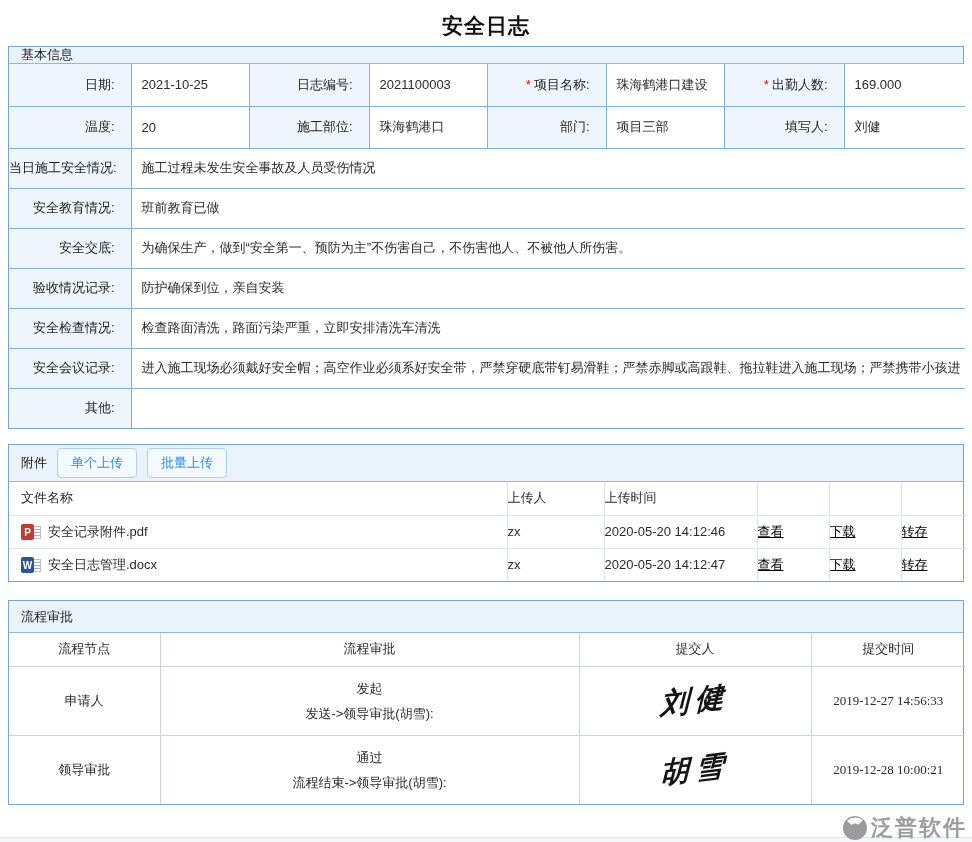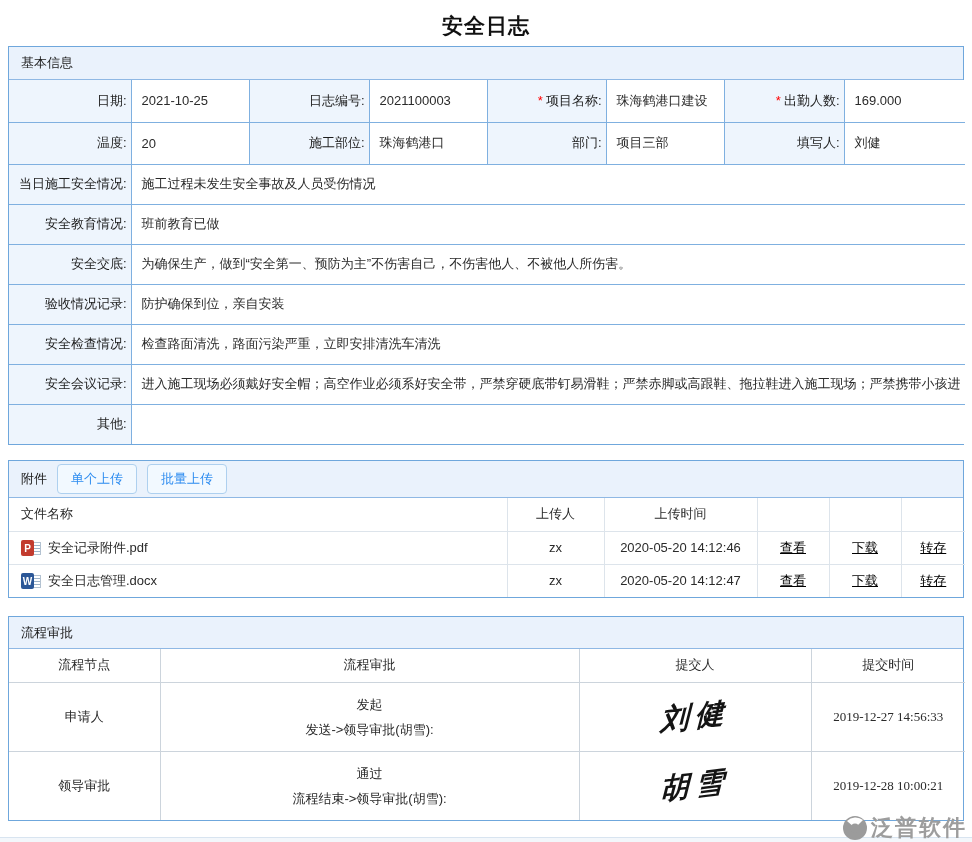--- a/index.html
+++ b/index.html
@@ -22,39 +22,39 @@
   }
 
   .panel {
     border: 1px solid #6fa7dc;
     background: #fff;
   }
   .panel-header {
     background: #eaf2fc;
     border-bottom: 1px solid #8fb8e4;
     padding: 0 12px;
-    height: 33px;
+    height: 17px;
     display: flex; align-items: center;
     font-size: 13px; color: #1c1c1c;
   }
 
   table.grid { width: 100%; border-collapse: collapse; table-layout: fixed; }
   table.grid td { font-size: 13px; color: #2a2a2a; overflow: hidden; white-space: nowrap; }
 
   
   .basic-grid td { border: 1px solid #7fb0e0; height: 42px; }
   .basic-grid tr.full td { height: 40px; }
   .basic-grid td:first-child { border-left: none; }
   .basic-grid td:last-child { border-right: none; }
   .basic-grid tr:first-child td { border-top: none; }
   .basic-grid tr:last-child td { border-bottom: none; }
   .basic-grid .lbl {
     background: #eef5fd;
     text-align: right;
-    padding-right: 4px;
+    padding-right: 16px;
     color: #1d1d1d;
   }
   .basic-grid .val { background: #fff; padding-left: 10px; padding-right: 6px; }
   .req { color: #ff0000; margin-right: 3px; font-size: 13px; }
 
   
   .attachments { margin-top: 15px; }
   .attach-header { height: 37px; }
   .attach-header .sec-label { margin-right: 10px; }
   .upload-btn {
@@ -65,21 +65,21 @@
     border-radius: 4px;
     padding: 5px 13px;
     margin-right: 10px;
     cursor: pointer;
   }
   .attach-grid td { border: 1px solid #dde4eb; height: 33px; }
   .attach-grid td:first-child { border-left: none; }
   .attach-grid td:last-child { border-right: none; }
   .attach-grid tr:first-child td { border-top: none; }
   .attach-grid tr:last-child td { border-bottom: none; }
-  .attach-grid td { text-align: center; }
+  .attach-grid td { }
   .attach-grid td.left { text-align: left; padding-left: 12px; }
   .file-link { color: #000000; text-decoration: underline; cursor: pointer; }
 
   .file-icon { display: inline-flex; align-items: flex-end; vertical-align: middle; margin-right: 7px; position: relative; }
   .file-icon .badge {
     width: 13px; height: 16px; border-radius: 2px;
     color: #fff; font-size: 10px; font-weight: 700;
     display: flex; align-items: center; justify-content: center;
     z-index: 2;
   }

